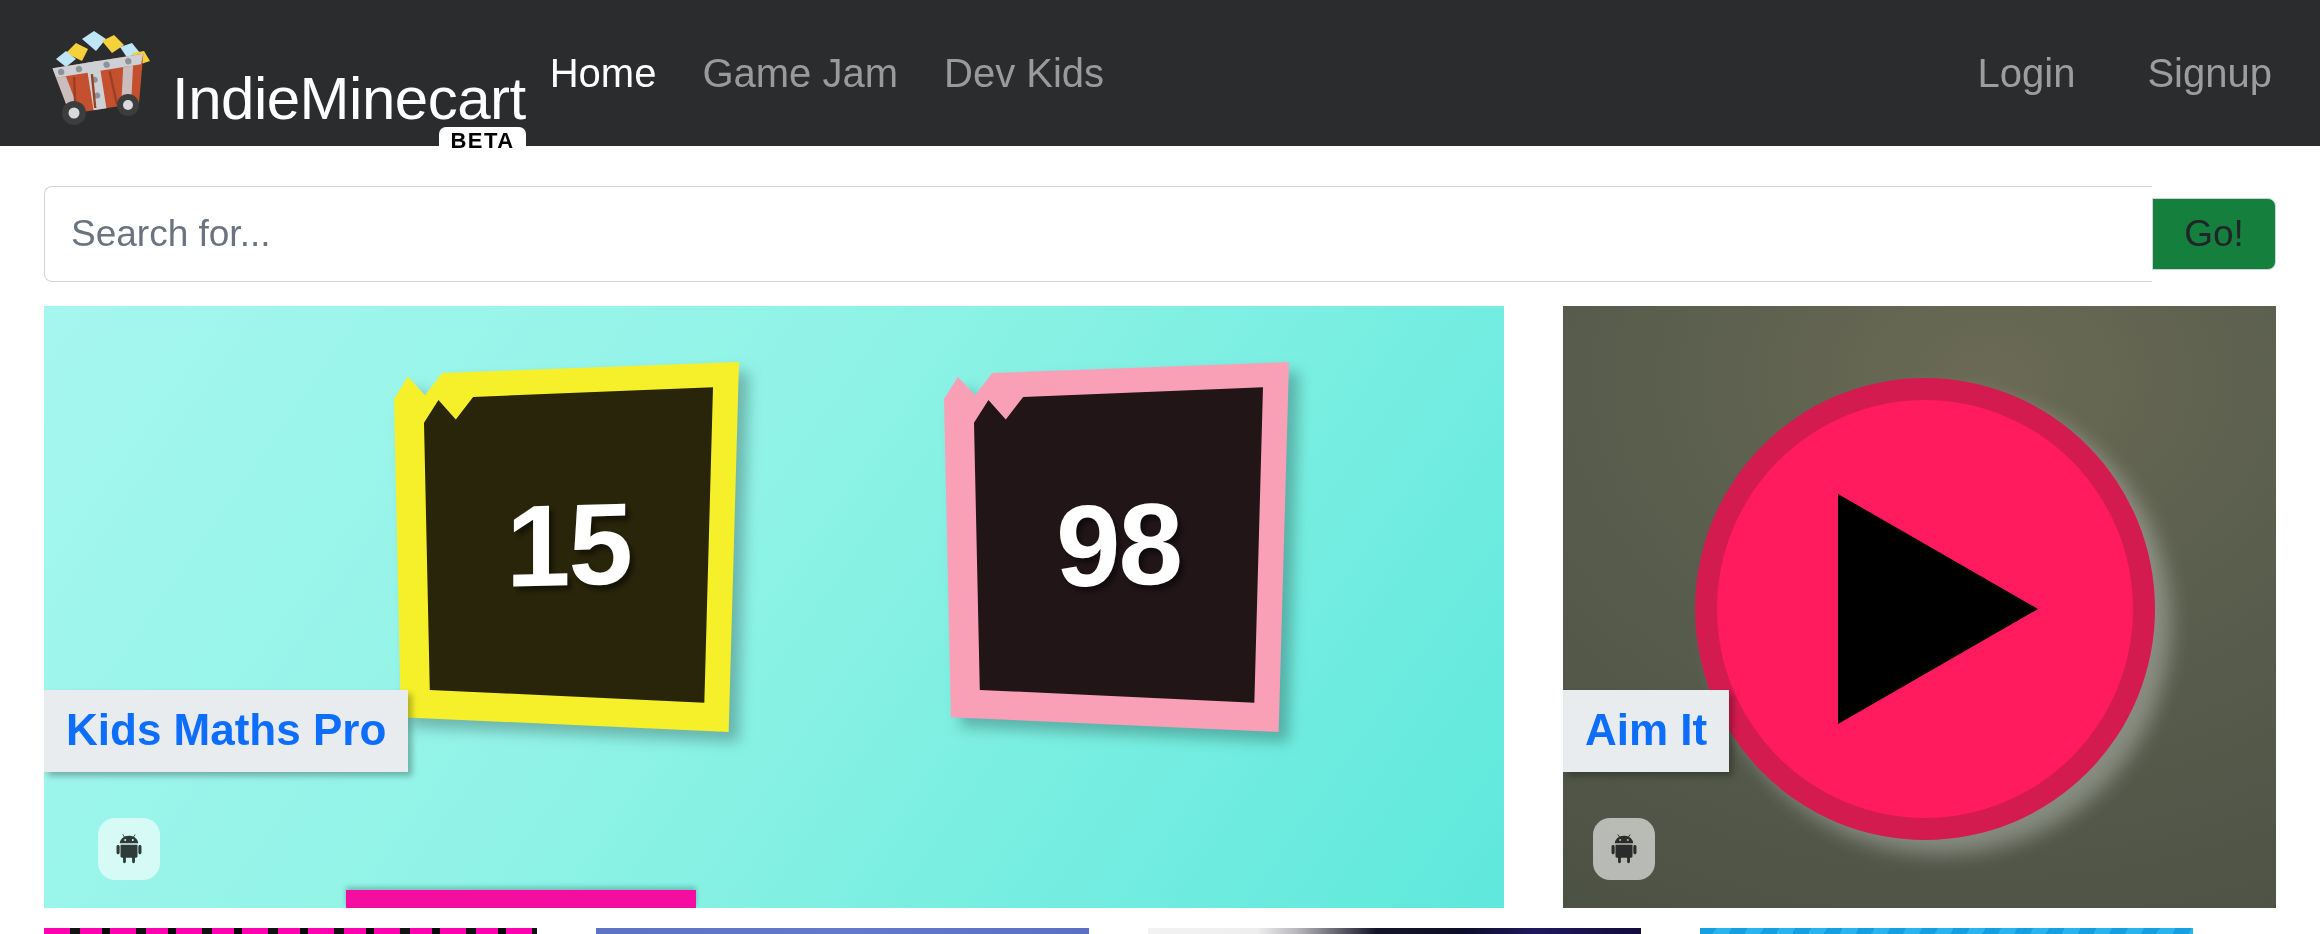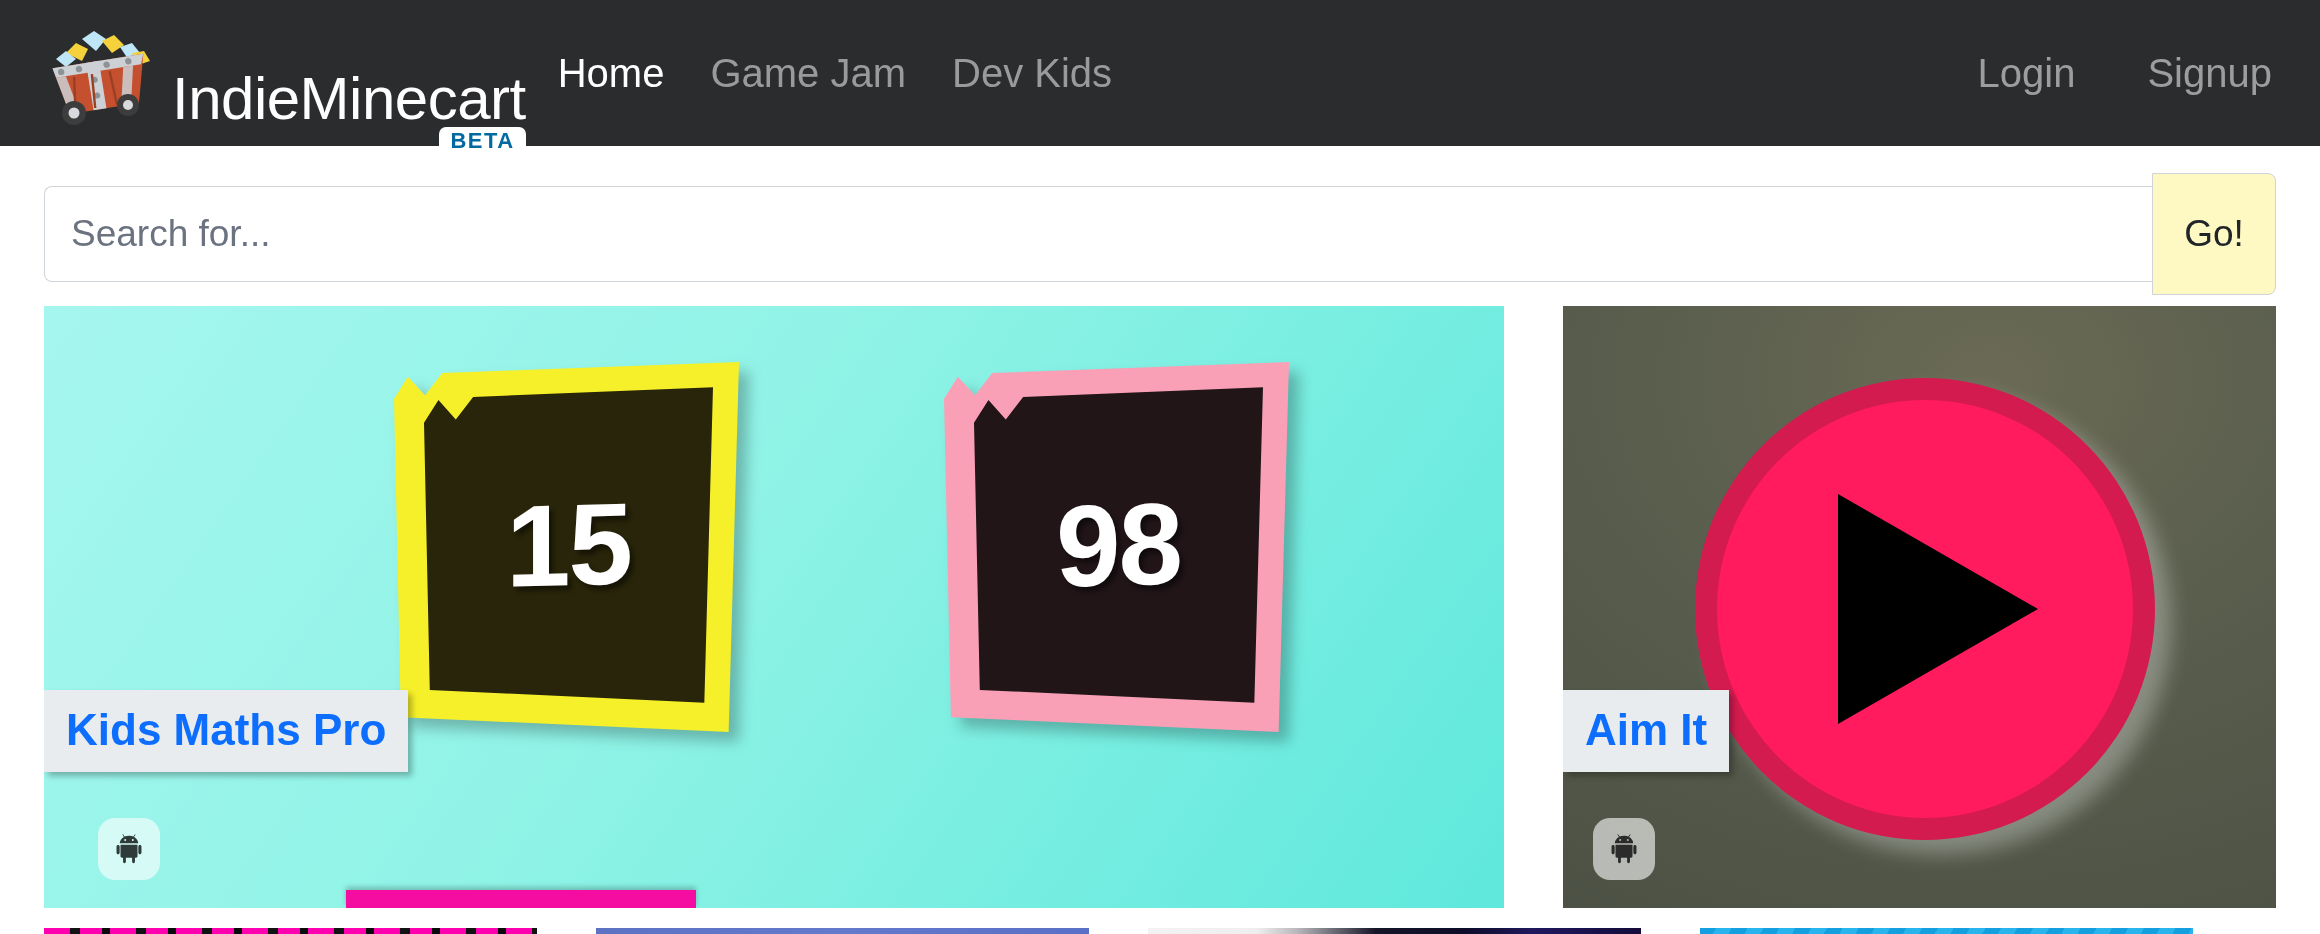--- a/index.html
+++ b/index.html
@@ -21,29 +21,29 @@
   .brand { display: flex; align-items: flex-end; flex: 0 0 auto; }
   .cart-logo { width: 128px; height: 112px; display:block; margin-right: 8px; }
   .brand-text-wrap { position: relative; display:flex; flex-direction:column; }
   .brand-name {
     font-size: 60px; color: #fefefe; line-height: 1;
     font-weight: 400; letter-spacing: -0.5px;
     font-family: "Liberation Sans", sans-serif;
   }
   .beta-badge {
     position: absolute; right: 0px; top: 58px;
-    background: #ffffff; color: #0369a1;
+    background: #ffffff; color: #000000;
     font-size: 22px; font-weight: bold;
     letter-spacing: 1.5px;
     padding: 2px 11px 3px 11px;
     border-radius: 7px; line-height: 1.1;
     font-family: "Liberation Sans", sans-serif;
   }
 
-  .nav-links { display: flex; align-items: center; margin-left: 32px; gap: 46px; }
+  .nav-links { display: flex; align-items: center; margin-left: 24px; gap: 46px; }
   .nav-link {
     font-size: 40px; color: #9a9a9a; text-decoration: none;
     line-height: 1; cursor: pointer; white-space: nowrap;
   }
   .nav-link.active { color: #ffffff; }
 
   .nav-right { margin-left: auto; display: flex; align-items: center; gap: 72px; }
   .nav-right .nav-link { font-size: 40px; color: #9d9d9d; }
 
   
@@ -59,24 +59,24 @@
     border-right: none;
     border-radius: 8px 0 0 8px;
     background: #ffffff;
     font-size: 37px; color: #3f4752;
     padding: 0 26px;
     font-family: "Liberation Sans", sans-serif;
     outline: none;
   }
   .search-input::placeholder { color: #6b7280; opacity: 1; }
   .go-btn {
-    flex: 0 0 auto; width: 124px; height: 122px;
+    flex: 0 0 auto; width: 124px; height: 72px;
     border: 1px solid #cfd4d9;
     border-radius: 0 8px 8px 0;
-    background: #fef9c3;
+    background: #15803d;
     font-size: 37px; color: #212529;
     cursor: pointer;
     font-family: "Liberation Sans", sans-serif;
   }
 
   
   .grid {
     margin: 24px 44px 0 44px;
     width: 2232px;
     display: flex; flex-wrap: wrap;

